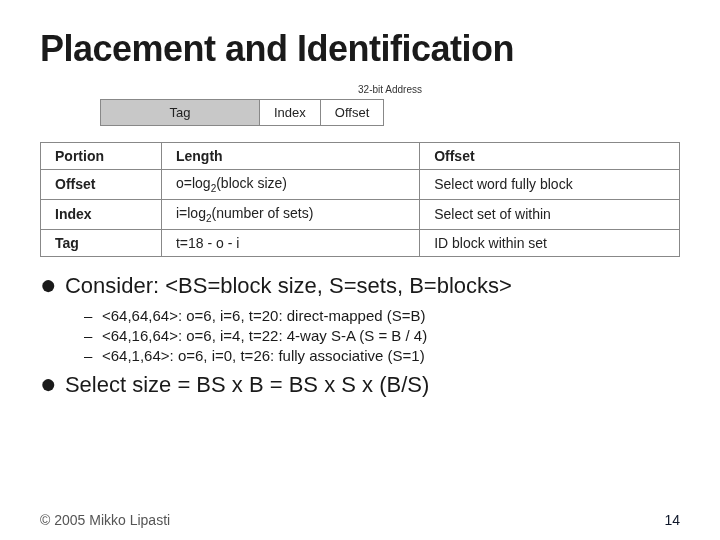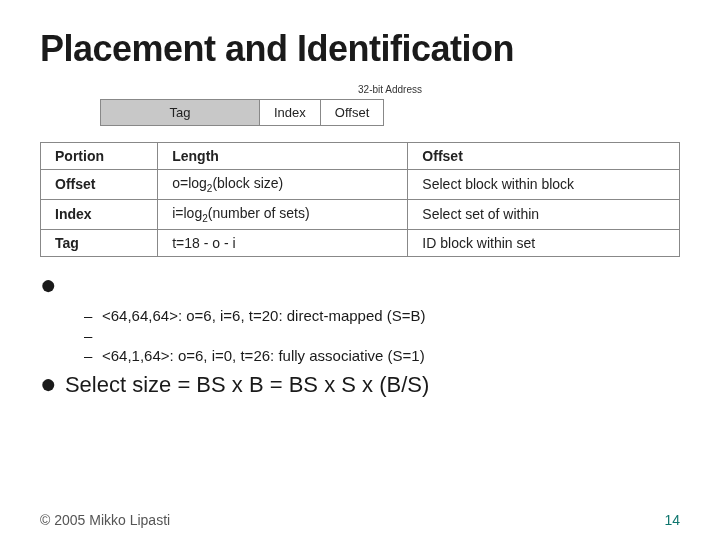--- a/index.html
+++ b/index.html
@@ -119,21 +119,21 @@
       bottom: 12px;
       left: 40px;
       font-size: 14px;
       color: #555;
     }
     .page-num {
       position: absolute;
       bottom: 12px;
       right: 40px;
       font-size: 14px;
-      color: #0f766e;
+      color: #0f172a;
     }
     sub {
       font-size: 10px;
     }
   </style>
 </head>
 <body>
 
 <div class="page">
 
@@ -150,48 +150,50 @@
   <table class="main-table">
     <tbody>
         <tr>
       <td>Portion</td>
       <td>Length</td>
       <td>Offset</td>
     </tr>
     <tr>
       <td>Offset</td>
       <td>o=log<sub>2</sub>(block size)</td>
-      <td>Select block within block</td>
+      <td>Select word fully block</td>
     </tr>
     <tr>
       <td>Index</td>
       <td>i=log<sub>2</sub>(number of sets)</td>
       <td>Select set of within</td>
     </tr>
     <tr>
       <td>Tag</td>
       <td>t=18 - o - i</td>
       <td>ID block within set</td>
     </tr>
   </tbody>
     </table>
 
   <div class="bullet-section">
 
     <div class="bullet-main">
       <span class="bullet-dot">●</span>
+      <span>Consider: &lt;BS=block size, S=sets, B=blocks&gt;</span>
     </div>
 
     <div class="sub-bullets">
       <div class="sub-bullet">
         <span class="sub-dash">–</span>
         <span>&lt;64,64,64&gt;: o=6, i=6, t=20: direct-mapped (S=B)</span>
       </div>
       <div class="sub-bullet">
         <span class="sub-dash">–</span>
+        <span>&lt;64,16,64&gt;: o=6, i=4, t=22: 4-way S-A (S = B / 4)</span>
       </div>
       <div class="sub-bullet">
         <span class="sub-dash">–</span>
         <span>&lt;64,1,64&gt;: o=6, i=0, t=26: fully associative (S=1)</span>
       </div>
     </div>
 
     <div class="bullet-main">
       <span class="bullet-dot">●</span>
       <span>Select size = BS x B = BS x S x (B/S)</span>

